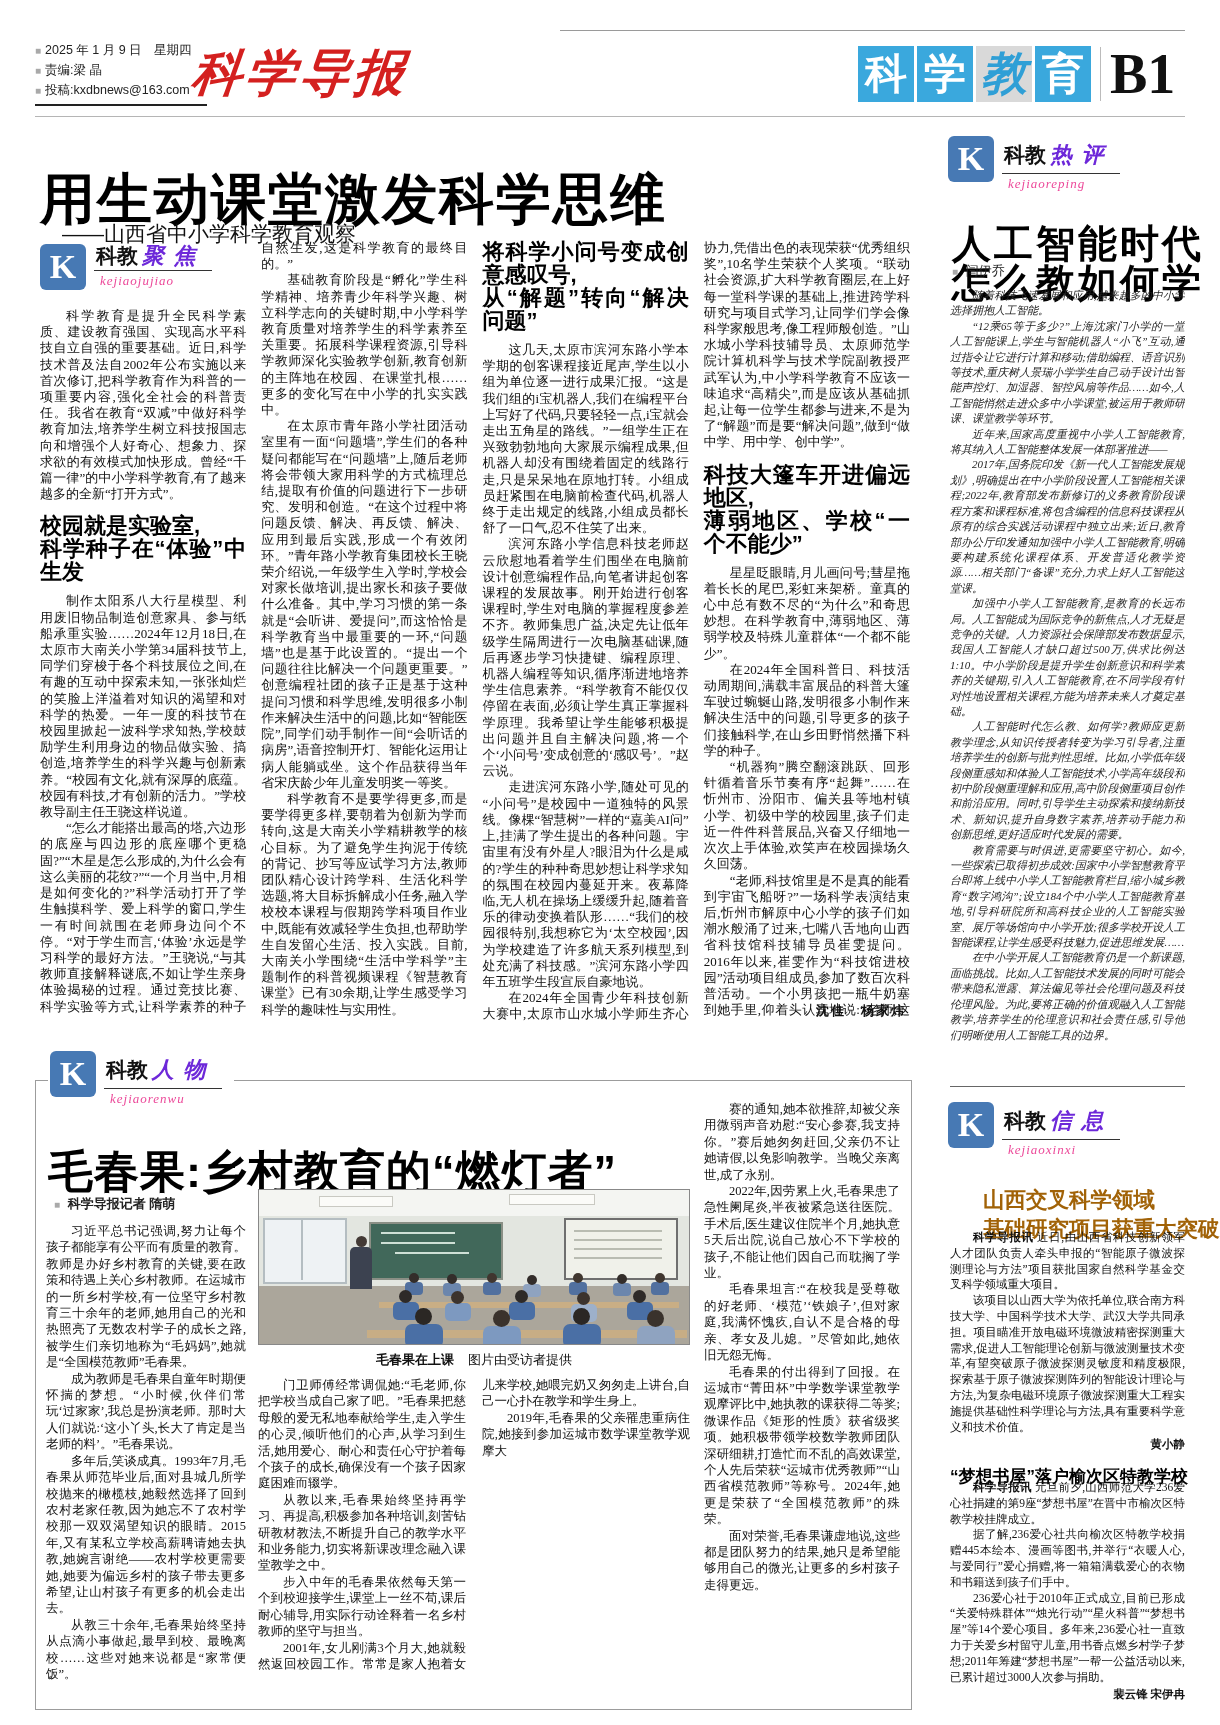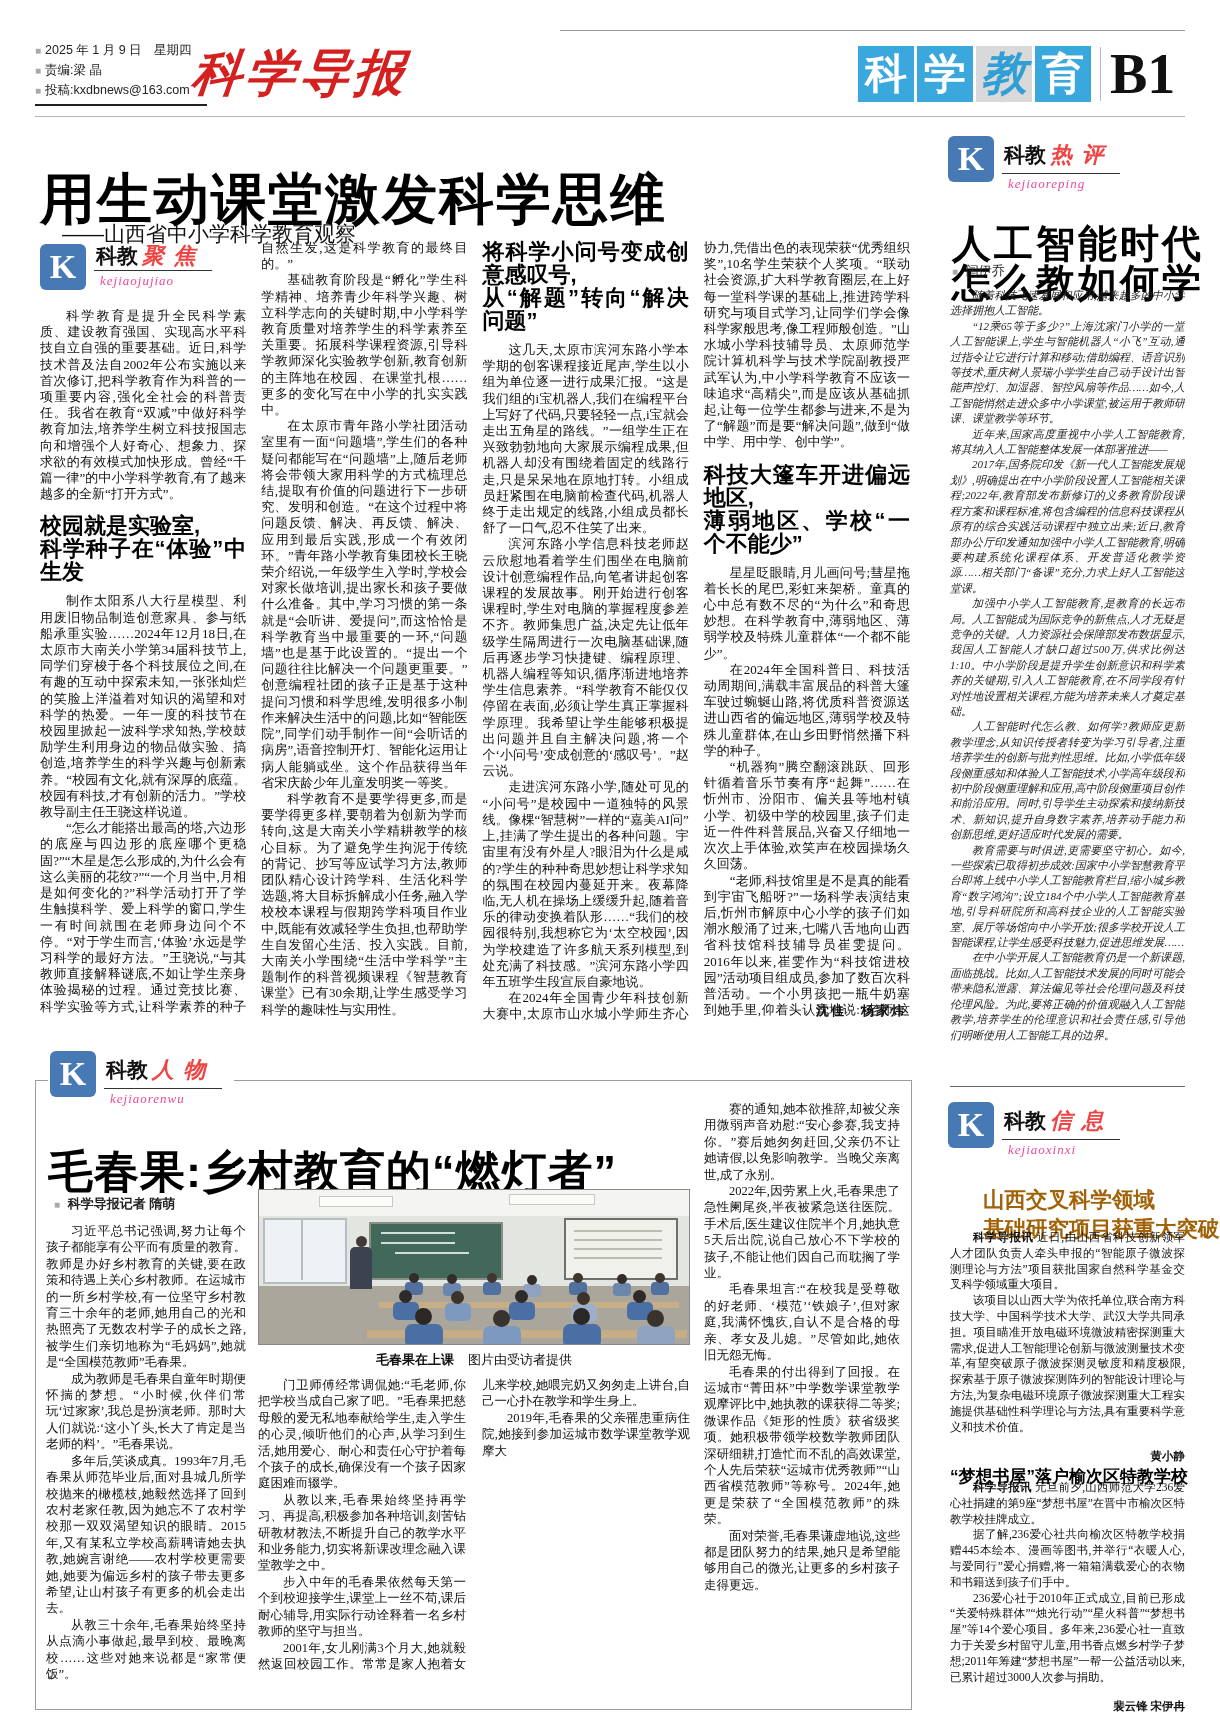--- a/index.html
+++ b/index.html
@@ -35,21 +35,21 @@
   
   .marker{display:flex;align-items:flex-start;}
   .kbox{
     width:46px;height:46px;border-radius:6px;background:#4779b4;color:#fff;flex:0 0 46px;
     font-family:"Liberation Serif",serif;font-weight:bold;font-size:34px;
     display:flex;align-items:center;justify-content:center;margin-right:8px;
   }
   .mtxt{padding-top:4px;}
   .mline{border-bottom:1.5px solid #333;padding:0 14px 3px 2px;white-space:nowrap;}
   .mblack{font-family:"Liberation Sans",sans-serif;font-weight:bold;font-size:21px;color:#111;}
-  .mblue{font-family:"Liberation Serif",serif;font-style:italic;font-weight:bold;font-size:22px;color:#ef4444;letter-spacing:2px;margin-left:4px;}
+  .mblue{font-family:"Liberation Serif",serif;font-style:italic;font-weight:bold;font-size:22px;color:#6d28d9;letter-spacing:2px;margin-left:4px;}
   .mpinyin{font-family:"Liberation Serif",serif;font-style:italic;font-size:13px;color:#ec4899;padding:2px 0 0 6px;letter-spacing:1px;}
   
   .main-headline{
     position:absolute;left:40px;top:126px;width:700px;
     font-family:"Liberation Sans",sans-serif;font-weight:900;font-size:55px;letter-spacing:2px;
     color:#000;white-space:nowrap;
   }
   .main-sub{position:absolute;left:62px;top:220px;font-family:"Liberation Sans",sans-serif;font-size:21px;color:#111;}
   .main-flow{
     position:absolute;left:40px;top:240px;width:870px;height:792px;
@@ -103,21 +103,21 @@
     position:absolute;left:950px;top:1164px;font-family:Liberation Serif, serif;
     font-weight:900;font-size:21.5px;line-height:29px;color:#a16207;margin-left:33px;
   }
   .xi-body{width:235px;font-size:11.5px;line-height:15.8px;text-align:justify;color:#111;}
   .xi-a1{position:absolute;left:950px;top:1230px;}
   .xi-h2{
     position:absolute;left:950px;top:1448px;font-family:"Liberation Sans",sans-serif;
     font-weight:900;font-size:17px;color:#000;white-space:nowrap;
   }
   .xi-a2{position:absolute;left:950px;top:1480px;}
-  .xi-author{text-align:right;font-weight:bold;margin-top:14px;}
+  .xi-author{text-align:right;font-weight:bold;margin-top:2px;}
   .lead{font-weight:bold;}
 </style>
 </head>
 <body>
 
 <div class="topline"></div>
 <div class="datebox">
   <div class="row"><span class="bullet">■</span><span>2025 年 1 月 9 日　星期四</span></div>
   <div class="row"><span class="bullet">■</span><span>责编:梁 晶</span></div>
   <div class="row"><span class="bullet">■</span><span>投稿:kxdbnews@163.com</span></div>
@@ -155,21 +155,21 @@
       <p class="para">科学教育不是要学得更多,而是要学得更多样,要朝着为创新为学而转向,这是大南关小学精耕教学的核心目标。为了避免学生拘泥于传统的背记、抄写等应试学习方法,教师团队精心设计跨学科、生活化科学选题,将大目标拆解成小任务,融入学校校本课程与假期跨学科项目作业中,既能有效减轻学生负担,也帮助学生自发留心生活、投入实践。目前,大南关小学围绕“生活中学科学”主题制作的科普视频课程《智慧教育课堂》已有30余期,让学生感受学习科学的趣味性与实用性。</p>
       <h3 class="sub-hd">将科学小问号变成创意感叹号,
 从“解题”转向“解决问题”</h3>
       <p class="para">这几天,太原市滨河东路小学本学期的创客课程接近尾声,学生以小组为单位逐一进行成果汇报。“这是我们组的i宝机器人,我们在编程平台上写好了代码,只要轻轻一点,i宝就会走出五角星的路线。”一组学生正在兴致勃勃地向大家展示编程成果,但机器人却没有围绕着固定的线路行走,只是呆呆地在原地打转。小组成员赶紧围在电脑前检查代码,机器人终于走出规定的线路,小组成员都长舒了一口气,忍不住笑了出来。</p>
       <p class="para">滨河东路小学信息科技老师赵云欣慰地看着学生们围坐在电脑前设计创意编程作品,向笔者讲起创客课程的发展故事。刚开始进行创客课程时,学生对电脑的掌握程度参差不齐。教师集思广益,决定先让低年级学生隔周进行一次电脑基础课,随后再逐步学习快捷键、编程原理、机器人编程等知识,循序渐进地培养学生信息素养。“科学教育不能仅仅停留在表面,必须让学生真正掌握科学原理。我希望让学生能够积极提出问题并且自主解决问题,将一个个‘小问号’变成创意的‘感叹号’。”赵云说。</p>
       <p class="para">走进滨河东路小学,随处可见的“小问号”是校园中一道独特的风景线。像棵“智慧树”一样的“嘉美AI问”上,挂满了学生提出的各种问题。宇宙里有没有外星人?眼泪为什么是咸的?学生的种种奇思妙想让科学求知的氛围在校园内蔓延开来。夜幕降临,无人机在操场上缓缓升起,随着音乐的律动变换着队形……“我们的校园很特别,我想称它为‘太空校园’,因为学校建造了许多航天系列模型,到处充满了科技感。”滨河东路小学四年五班学生段宣辰自豪地说。</p>
       <p class="para">在2024年全国青少年科技创新大赛中,太原市山水城小学师生齐心协力,凭借出色的表现荣获“优秀组织奖”,10名学生荣获个人奖项。“联动社会资源,扩大科学教育圈层,在上好每一堂科学课的基础上,推进跨学科研究与项目式学习,让同学们学会像科学家般思考,像工程师般创造。”山水城小学科技辅导员、太原师范学院计算机科学与技术学院副教授严武军认为,中小学科学教育不应该一味追求“高精尖”,而是应该从基础抓起,让每一位学生都参与进来,不是为了“解题”而是要“解决问题”,做到“做中学、用中学、创中学”。</p>
       <h3 class="sub-hd">科技大篷车开进偏远地区,
 薄弱地区、学校“一个不能少”</h3>
       <p class="para">星星眨眼睛,月儿画问号;彗星拖着长长的尾巴,彩虹来架桥。童真的心中总有数不尽的“为什么”和奇思妙想。在科学教育中,薄弱地区、薄弱学校及特殊儿童群体“一个都不能少”。</p>
-      <p class="para">在2024年全国科普日、科技活动周期间,满载丰富展品的科普大篷车驶过蜿蜒山路,将优质科普资源送进山西省的偏远地区,薄弱学校及特殊儿童群体,在山乡田野悄然播下科学的种子。</p>
+      <p class="para">在2024年全国科普日、科技活动周期间,满载丰富展品的科普大篷车驶过蜿蜒山路,发明很多小制作来解决生活中的问题,引导更多的孩子们接触科学,在山乡田野悄然播下科学的种子。</p>
       <p class="para">“机器狗”腾空翻滚跳跃、回形针循着音乐节奏有序“起舞”……在忻州市、汾阳市、偏关县等地村镇小学、初级中学的校园里,孩子们走近一件件科普展品,兴奋又仔细地一次次上手体验,欢笑声在校园操场久久回荡。</p>
       <p class="para">“老师,科技馆里是不是真的能看到宇宙飞船呀?”一场科学表演结束后,忻州市解原中心小学的孩子们如潮水般涌了过来,七嘴八舌地向山西省科技馆科技辅导员崔雯提问。2016年以来,崔雯作为“科技馆进校园”活动项目组成员,参加了数百次科普活动。一个小男孩把一瓶牛奶塞到她手里,仰着头认真地说:“老师,这是给你的!你们下次还会来吗?我好想跟你们一起学,以后建造最厉害的深海探测器!”</p>
     </div>
 </div>
 <div class="main-authors">沈佳　杨家炜</div>
 
 <div class="renwu-box">
   <div class="marker renwu-marker">
     <span class="kbox">K</span>
     <span class="mtxt">

